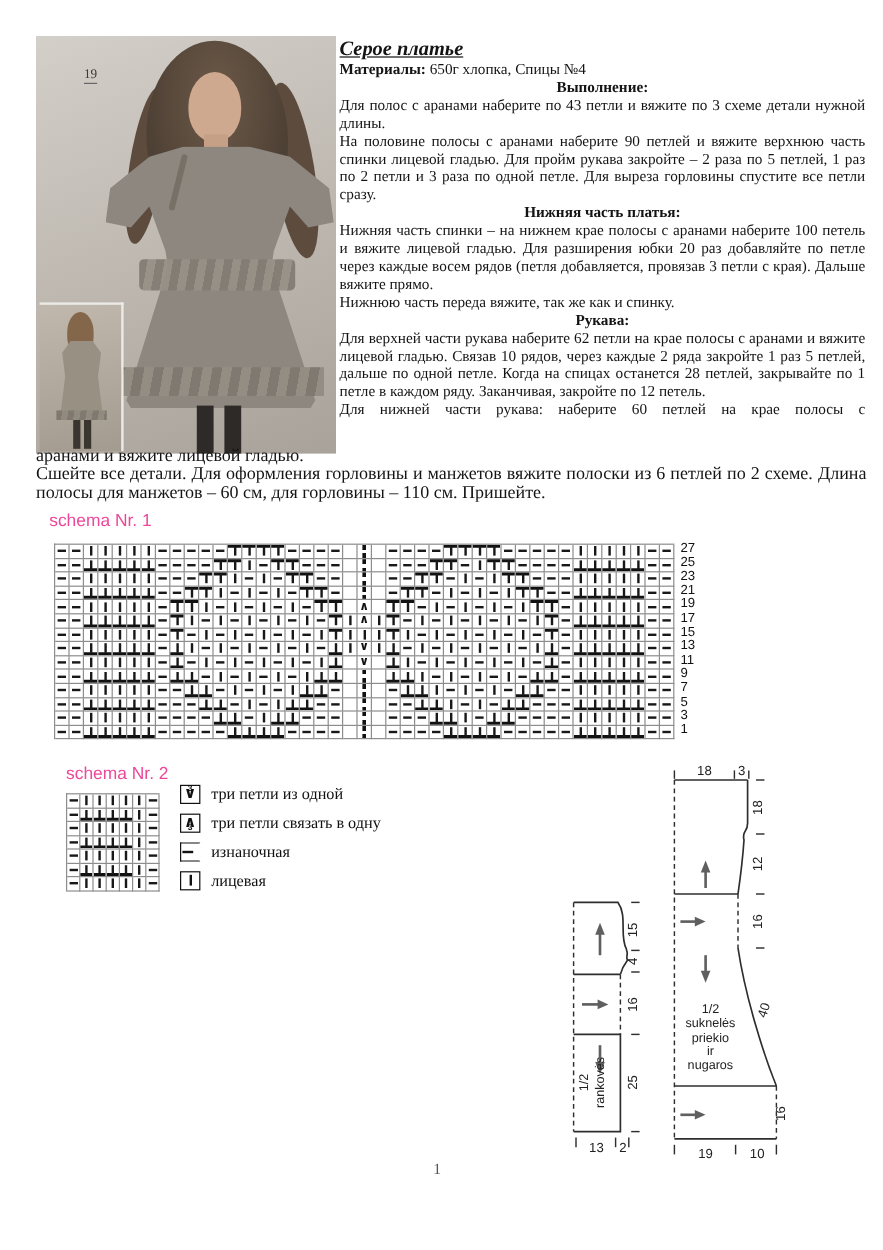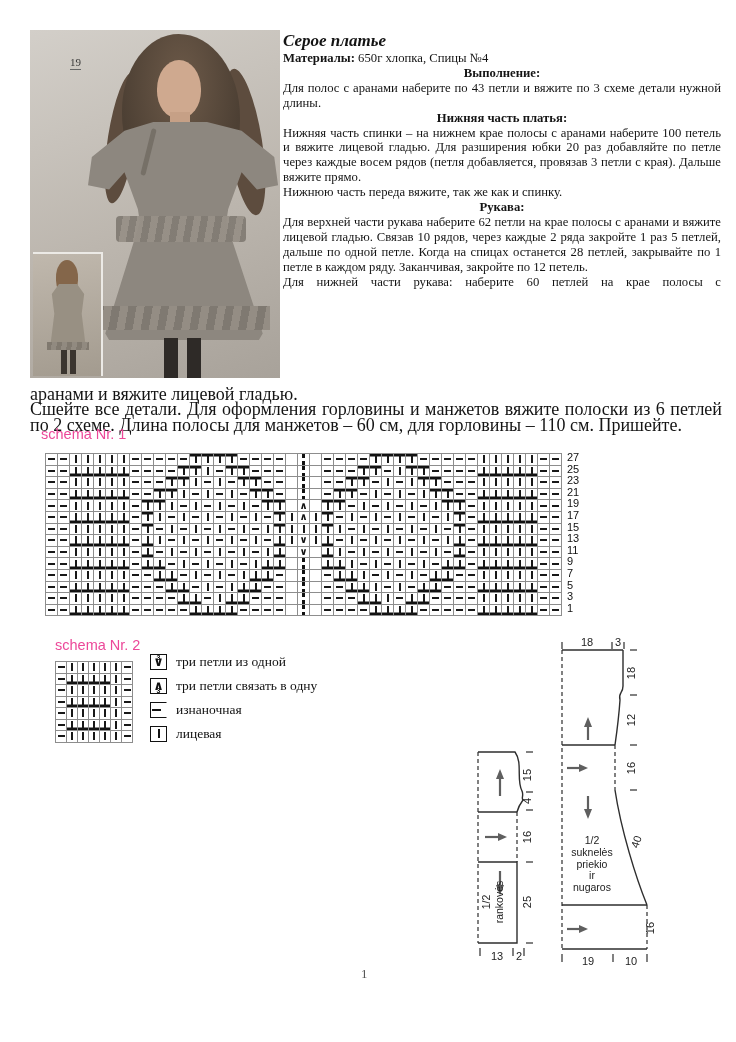--- a/index.html
+++ b/index.html
@@ -29,26 +29,26 @@
   .pi-hair{position:absolute;left:23px;top:6px;width:22px;height:34px;background:#84664a;border-radius:50% 50% 40% 40%;}
   .pi-dress{position:absolute;left:17px;top:30px;width:36px;height:66px;background:#989083;
     clip-path:polygon(25% 0,75% 0,95% 15%,88% 45%,100% 98%,0 98%,12% 45%,5% 15%);}
   .pi-hem{position:absolute;left:14px;top:88px;width:42px;height:8px;background:repeating-linear-gradient(100deg,#80796f 0 5px,#918a80 5px 10px);}
   .pi-legL{position:absolute;left:28px;top:96px;width:6px;height:24px;background:#3b352f;}
   .pi-legR{position:absolute;left:37px;top:96px;width:6px;height:24px;background:#3b352f;}
 
   
   .col{position:absolute;left:283px;top:31px;width:438px;font-size:12.7px;line-height:14.9px;text-align:justify;}
   .col p{margin:0;}
-  .title{font-size:17px;line-height:20px;font-weight:bold;font-style:italic;margin:0 0 2px 0;text-align:left;}
+  .title{font-size:17px;line-height:20px;font-weight:bold;font-style:italic;margin:0 0 2px 0;text-align:left;text-decoration:underline;}
   .bld{font-weight:bold;}
   .hd{font-weight:bold;text-align:center;}
   .h-bar{border-left:1.5px solid #333;padding-left:2px;}
   .force-just{text-align-last:justify;}
-  .full{position:absolute;left:30px;top:387px;width:692px;font-size:18px;line-height:15.3px;}
+  .full{position:absolute;left:30px;top:373px;width:692px;font-size:15px;line-height:15.3px;}
   .full p{margin:0;text-align:justify;}
   .full .plain{text-align:left;}
   .slab{position:absolute;font:14.5px "Liberation Sans",sans-serif;color:#ec4899;}
   .slab1{left:41px;top:426px;}
   .slab2{left:55px;top:637px;}
   .pageno{position:absolute;left:361px;top:966px;font-size:13px;color:#555;}
 
   
   .kgrid{display:grid;border-top:1px solid #8d8d8d;border-left:1px solid #8d8d8d;background:#fff;}
   .kcell{position:relative;display:flex;align-items:center;justify-content:center;border-right:1px solid #8d8d8d;border-bottom:1px solid #8d8d8d;}
@@ -107,20 +107,21 @@
     <div class="pi-legL" data-name="inset-figure-leg"></div>
     <div class="pi-legR" data-name="inset-figure-leg"></div>
   </div>
 </div>
 
 <div class="col" data-name="instructions-column">
   <p class="title" data-name="article-title">Серое платье</p>
   <p data-name="materials-line"><span class="bld" data-name="materials-label">Материалы:</span><span data-name="materials-value"> 650г хлопка, Спицы №4</span></p>
   <p class="hd" data-name="heading-execution">Выполнение:</p>
   <p data-name="paragraph-strips">Для полос с аранами наберите по 43 петли и вяжите по 3 схеме детали нужной длины.</p>
+  <p data-name="paragraph-upper-back">На половине полосы с аранами наберите 90 петлей и вяжите верхнюю часть спинки лицевой гладью. Для пройм рукава закройте – 2 раза по 5 петлей, 1 раз по 2 петли и 3 раза по одной петле. Для выреза горловины спустите все петли сразу.</p>
   <p class="hd" data-name="heading-lower-part">Нижняя часть платья:</p>
   <p data-name="paragraph-lower-back">Нижняя часть спинки – на нижнем крае полосы с аранами наберите 100 петель и вяжите лицевой гладью. Для разширения юбки 20 раз добавляйте по петле через каждые восем рядов (петля добавляется, провязав 3 петли с края). Дальше вяжите прямо.</p>
   <p data-name="paragraph-lower-front">Нижнюю часть переда вяжите, так же как и спинку.</p>
   <p class="hd" data-name="heading-sleeves">Рукава:</p>
   <p data-name="paragraph-sleeve-upper">Для верхней части рукава наберите 62 петли на крае полосы с аранами и вяжите лицевой гладью. Связав 10 рядов, через каждые 2 ряда закройте 1 раз 5 петлей, дальше по одной петле. Когда на спицах останется 28 петлей, закрывайте по 1 петле в каждом ряду. Заканчивая, закройте по 12 петель.</p>
   <p class="force-just" data-name="paragraph-sleeve-lower">Для нижней части рукава: наберите 60 петлей на крае полосы с</p>
 </div>
 
 <div class="full" data-name="full-width-text">
   <p class="plain" data-name="paragraph-sleeve-continuation">аранами и вяжите лицевой гладью.</p>

